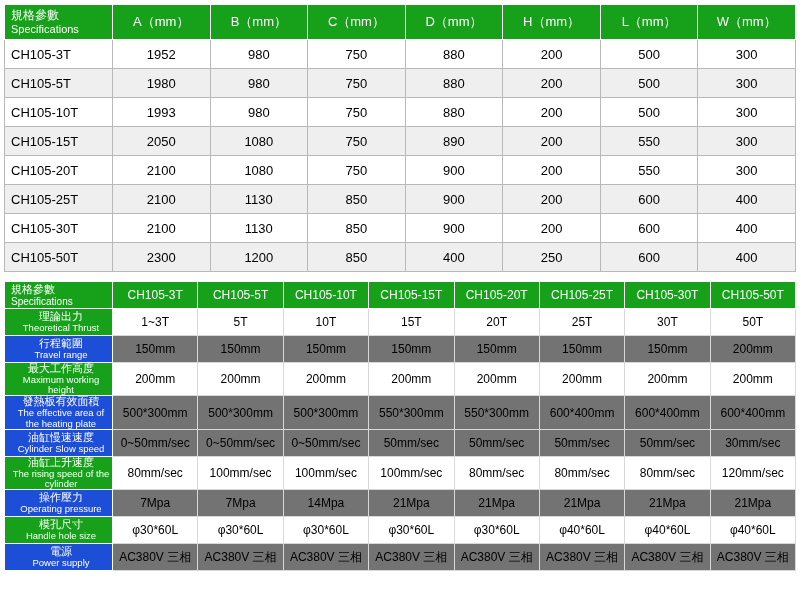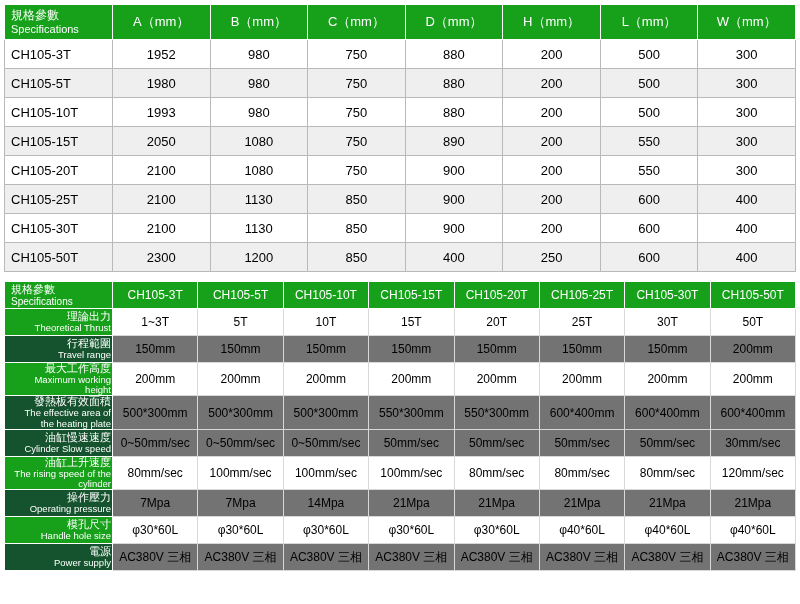--- a/index.html
+++ b/index.html
@@ -91,29 +91,29 @@
     border: 1px solid #d8d8d8;
     height: 26px;
     font-size: 12px;
     text-align: center;
     padding: 0 1px;
     background: #ffffff;
   }
   .t2 td.rowlabel {
     background: #17a11a;
     color: #ffffff;
-    text-align: right;
+    text-align: center;
     padding-left: 6px;
     border: 1px solid #ffffff;
     line-height: 1.08;
   }
   .t2 td.rowlabel .cn { font-size: 11px; display: block; }
   .t2 td.rowlabel .en { font-size: 9.5px; display: block; }
   .t2 tr.alt td { background: #737373; }
-  .t2 tr.alt td.rowlabel { background: #14532d; }
+  .t2 tr.alt td.rowlabel { background: #1d4ed8; }
 </style>
 </head>
 <body>
 
 <div class="page">
 
   <table class="t1">
     <colgroup>
       <col class="first">
       <col>

